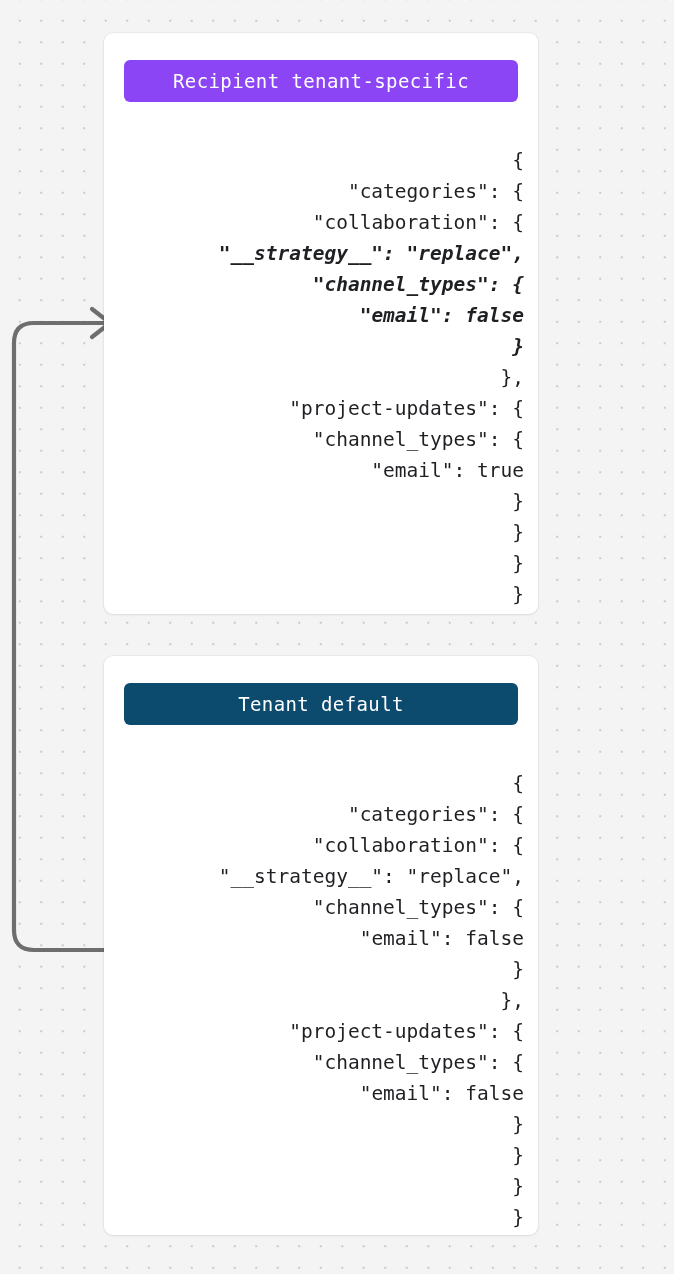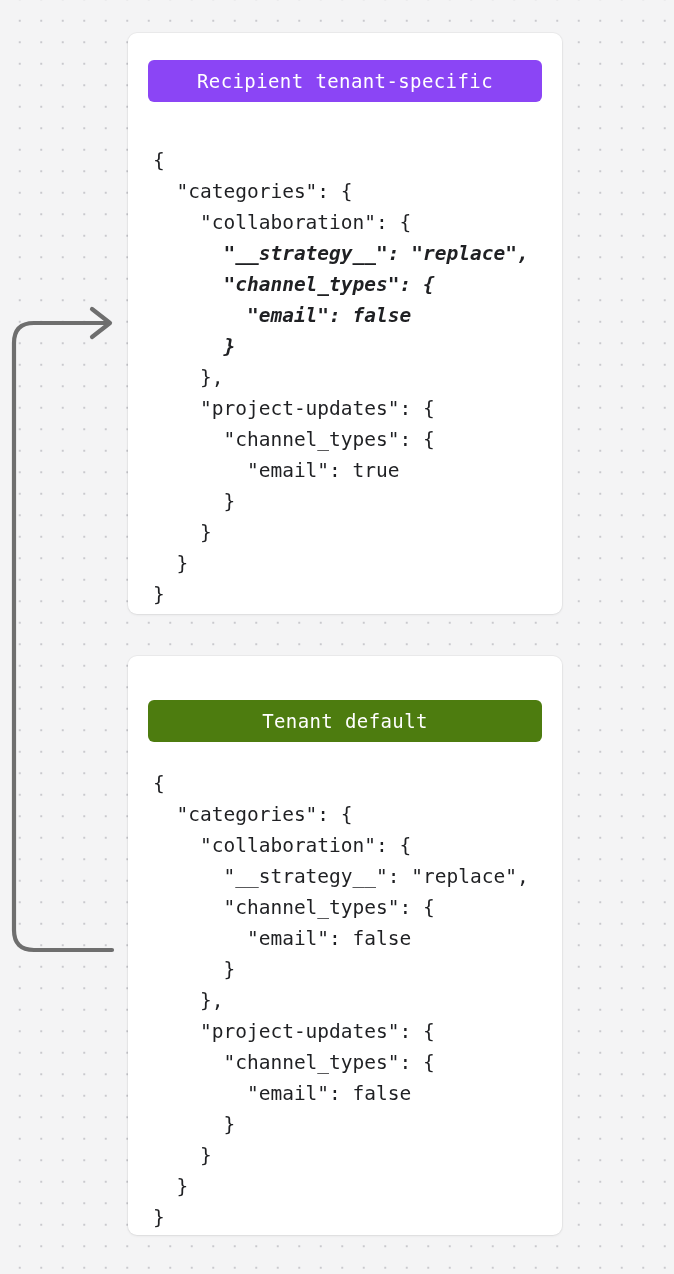--- a/index.html
+++ b/index.html
@@ -24,26 +24,27 @@
     left: 0;
     top: 280px;
     width: 130px;
     height: 700px;
     pointer-events: none;
   }
 
   
   .card {
     position: absolute;
-    left: 128px;
+    left: 104px;
     width: 434px;
     background: #ffffff;
     border-radius: 9px;
     box-sizing: border-box;
     box-shadow: 0 1px 3px rgba(0,0,0,0.07), 0 0 0 1px rgba(0,0,0,0.035);
+    text-align: right;
   }
   .card-recipient {
     top: 33px;
     height: 581px;
   }
   .card-tenant {
     top: 656px;
     height: 579px;
   }
 
@@ -98,17 +99,17 @@
 </svg>
 
 <div class="card card-recipient">
   <div class="card-header" style="background:#8b45f5;">
     <span class="card-header-label" style="color: rgb(255, 255, 255);">Recipient tenant-specific</span>
   </div>
   <pre class="code-block"><code><span class="code-line">{</span><span class="code-line">  "categories": {</span><span class="code-line">    "collaboration": {</span><span class="code-line em">      "__strategy__": "replace",</span><span class="code-line em">      "channel_types": {</span><span class="code-line em">        "email": false</span><span class="code-line em">      }</span><span class="code-line">    },</span><span class="code-line">    "project-updates": {</span><span class="code-line">      "channel_types": {</span><span class="code-line">        "email": true</span><span class="code-line">      }</span><span class="code-line">    }</span><span class="code-line">  }</span><span class="code-line">}</span></code></pre>
 </div>
 
 <div class="card card-tenant">
-  <div class="card-header" style="background:#4d7c0f;margin-top:17px;">
+  <div class="card-header" style="background:#0c4a6e;">
     <span class="card-header-label" style="color: rgb(255, 255, 255);">Tenant default</span>
   </div>
   <pre class="code-block"><code><span class="code-line">{</span><span class="code-line">  "categories": {</span><span class="code-line">    "collaboration": {</span><span class="code-line">      "__strategy__": "replace",</span><span class="code-line">      "channel_types": {</span><span class="code-line">        "email": false</span><span class="code-line">      }</span><span class="code-line">    },</span><span class="code-line">    "project-updates": {</span><span class="code-line">      "channel_types": {</span><span class="code-line">        "email": false</span><span class="code-line">      }</span><span class="code-line">    }</span><span class="code-line">  }</span><span class="code-line">}</span></code></pre>
 </div>
 
 </body></html>

